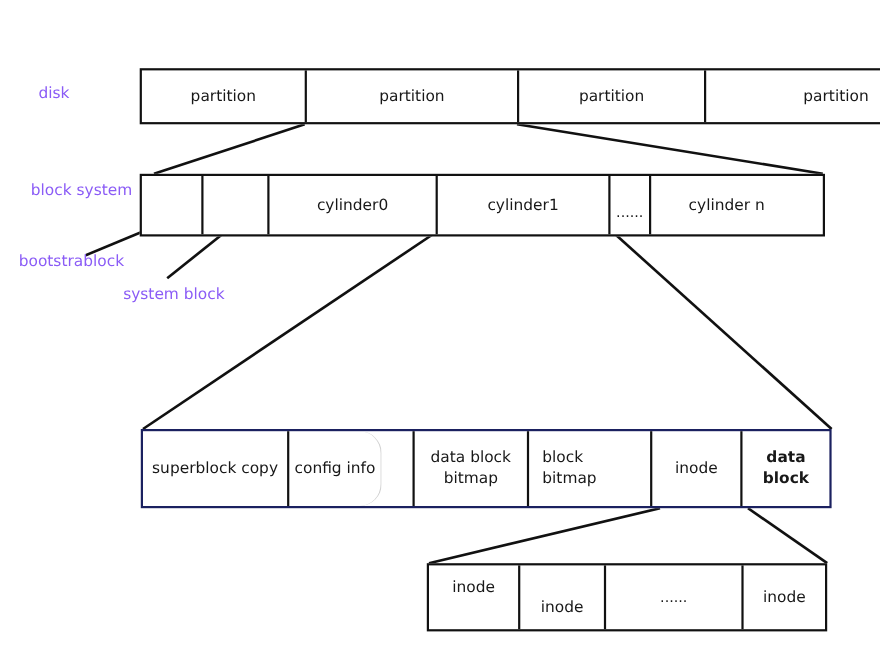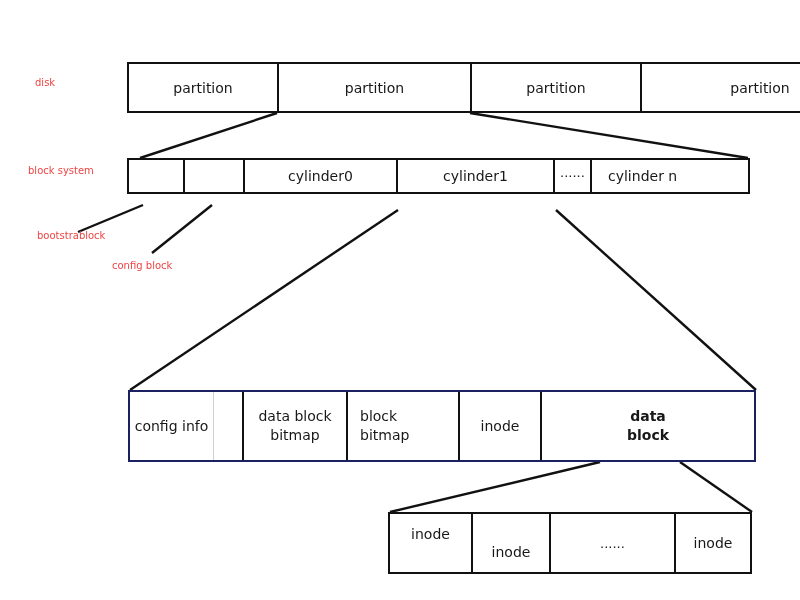--- a/index.html
+++ b/index.html
@@ -12,22 +12,22 @@
     width: 800px;
     height: 600px;
     background: #ffffff;
     font-family: "DejaVu Sans", "Liberation Sans", sans-serif;
     overflow: hidden;
   }
 
   
   .side-label {
     position: absolute;
-    font-size: 10px;
-    color: #ef4444;
+    font-size: 14px;
+    color: #8b5cf6;
     white-space: nowrap;
   }
 
   
   .row-box {
     position: absolute;
     box-sizing: border-box;
     display: flex;
     background: #ffffff;
   }
@@ -103,42 +103,43 @@
     <line x1="680" y1="462" x2="752" y2="512" stroke="#111111" stroke-width="2.4"></line>
 
     <line x1="143" y1="205" x2="78" y2="232" stroke="#111111" stroke-width="2.4"></line>
     <line x1="212" y1="205" x2="152" y2="253" stroke="#111111" stroke-width="2.4"></line>
   </svg>
 
   <div class="side-label" style="left:35px; top:77px;">disk</div>
 
   <div class="side-label" style="left:28px; top:165px;">block system</div>
 
-  <div class="side-label" style="left:37px; top:230px;">bootstrablock</div>
+  <div class="side-label" style="left:17px; top:230px;">bootstrablock</div>
 
-  <div class="side-label" style="left:112px; top:260px;">config block</div>
+  <div class="side-label" style="left:112px; top:260px;">system block</div>
 
   <div class="row-box black" style="left:127px; top:62px; width:753px; height:51px;">
     <div class="cell center divider-black" style="width:150px;">partition</div>
     <div class="cell center divider-black" style="width:193px;">partition</div>
     <div class="cell center divider-black" style="width:170px;">partition</div>
     <div class="cell center" style="flex:1;">partition</div>
   </div>
 
-  <div class="row-box black" style="left:127px; top:158px; width:623px; height:36px;">
+  <div class="row-box black" style="left:127px; top:158px; width:623px; height:57px;">
     <div class="cell center divider-black" style="width:56px;"></div>
     <div class="cell center divider-black" style="width:60px;"></div>
     <div class="cell center divider-black" style="width:153px;">cylinder0</div>
     <div class="cell center divider-black" style="width:157px;text-align:right;">cylinder1</div>
     <div class="cell bottom divider-black" style="width:37px; font-size:13px; padding-bottom:12px;">......</div>
-    <div class="cell left" style="flex:1; padding-left:16px;">cylinder n</div>
+    <div class="cell left" style="flex:1; padding-left:34px;">cylinder n</div>
   </div>
 
   <div class="row-box navy" style="left:128px; top:390px; width:628px; height:72px;">
-    <div class="cell center divider-faint" style="width:84px;">config info</div>
+    <div class="cell center divider-black" style="width:133px;">superblock copy</div>
+    <div class="cell center divider-faint" style="width:84px;border-radius:20px;">config info</div>
     <div class="cell center divider-black" style="width:30px;"></div>
     <div class="cell center divider-black" style="width:104px; line-height:1.35;">data block
 bitmap</div>
     <div class="cell left divider-black" style="width:112px; line-height:1.35; padding-left:12px;">block
 bitmap</div>
     <div class="cell center divider-black" style="width:82px;">inode</div>
     <div class="cell center" style="flex:1; line-height:1.35;font-weight:bold;">data
 block</div>
   </div>
 

